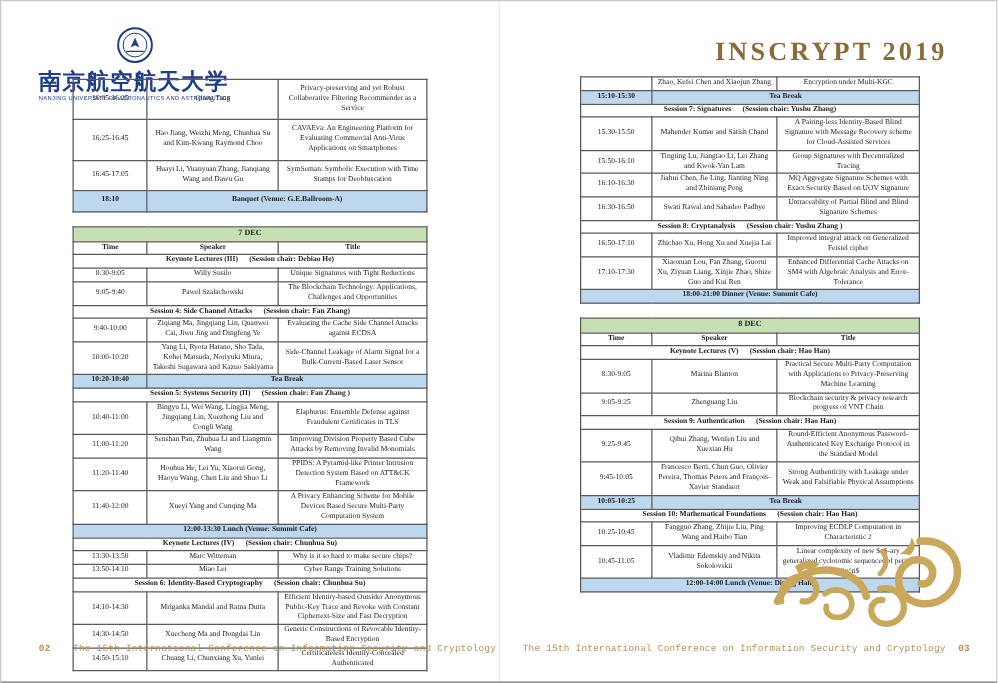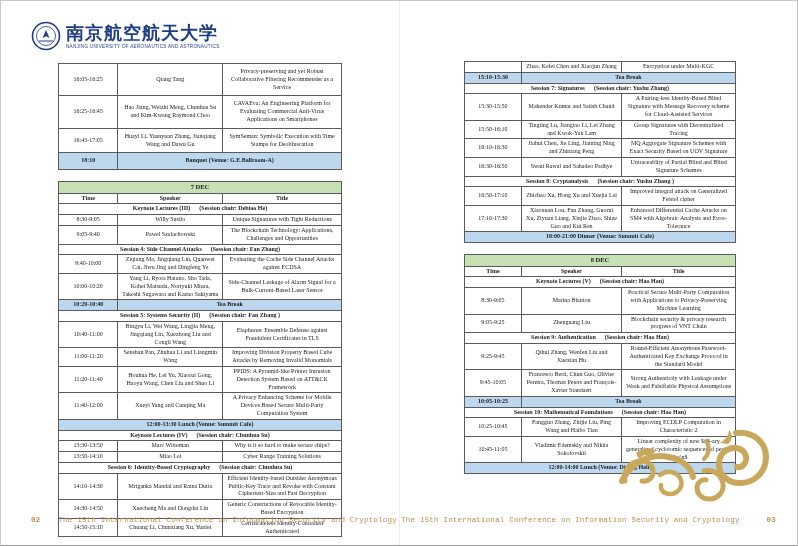--- a/index.html
+++ b/index.html
@@ -7,21 +7,21 @@
     position:relative; width:796px; height:544px; margin:0 auto;
     background:#ffffff; border:1px solid #c9c9c9; border-bottom:2px solid #9a9a9a;
     font-family:"Liberation Serif","DejaVu Serif",serif; color:#1c1c1c;
     overflow:hidden;
   }
   .page{position:absolute; top:0; height:100%; width:398px;}
   .page.left{left:0;}
   .page.right{left:398px; border-left:1px solid #ececec;}
 
   
-  .logo{position:absolute; top:20px; left:30px; display:flex; align-items:center; gap:5px;}
+  .logo{position:absolute; top:20px; left:30px; display:flex; align-items:center; gap:5px;flex-direction:column;}
   .emblem{width:30px; height:30px; flex:0 0 auto;}
   .logo-cn{font-size:18px; font-weight:bold; color:var(--logo-navy,#1f3c87); letter-spacing:1px; line-height:1;}
   .logo-en{font-size:4.6px; color:var(--logo-navy,#1f3c87); letter-spacing:.3px; margin-top:2px; font-family:"Liberation Sans",sans-serif;}
 
   
   .brand{
     position:absolute; top:28px; right:40px;
     font-size:21px; font-weight:bold; letter-spacing:2.5px;
     color:var(--brand-gold,#8a6c3c); font-family:"Liberation Serif",serif;
   }
@@ -49,21 +49,21 @@
 
   
   .footer{
     position:absolute; bottom:21px; font-size:7.5px; letter-spacing:.2px;
     color:var(--footer-gold,#b3924f); font-family:Liberation Mono, monospace;
   }
   .footer.fl{left:30px;}
   .footer.fr{right:22px; text-align:right;}
   .footer .pn{font-weight:bold;}
   .footer.fl .pn{margin-right:18px;}
-  .footer.fr .pn{margin-left:27px;}
+  .footer.fr .pn{margin-left:10px;}
 
   
   .ornament{position:absolute; right:22px; bottom:40px; width:168px; height:86px;}
 </style>
 </head>
 <body>
 
 <div class="spread">
 
   <div class="page left">
@@ -216,20 +216,21 @@
         </table>
     </div>
 
     <div class="footer fl">
       <span class="pn">02</span><span class="ft">The 15th International Conference on Information Security and Cryptology</span>
     </div>
   </div>
 
   <div class="page right">
 
+    <div class="brand">INSCRYPT 2019</div>
 
     <div class="content rc">
       <table class="sched t3">
         <colgroup>
             <col class="w-time">
             <col class="w-spk">
             <col class="w-ttl">
           </colgroup>
       <tbody>
             <tr class="r-item">

